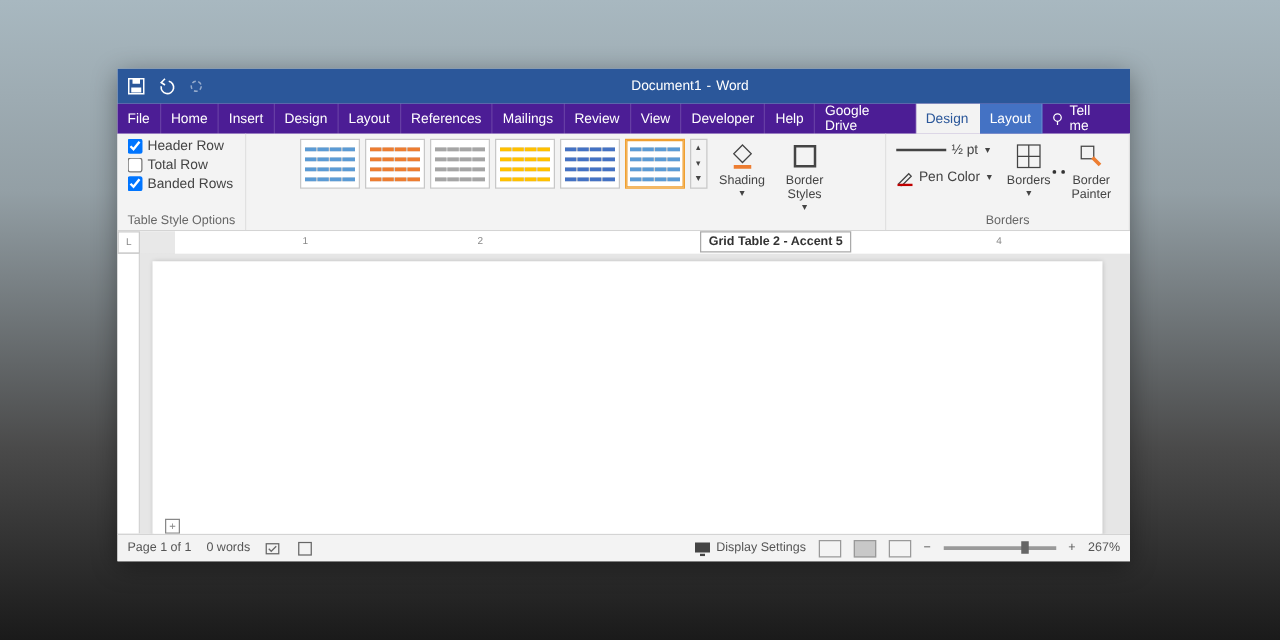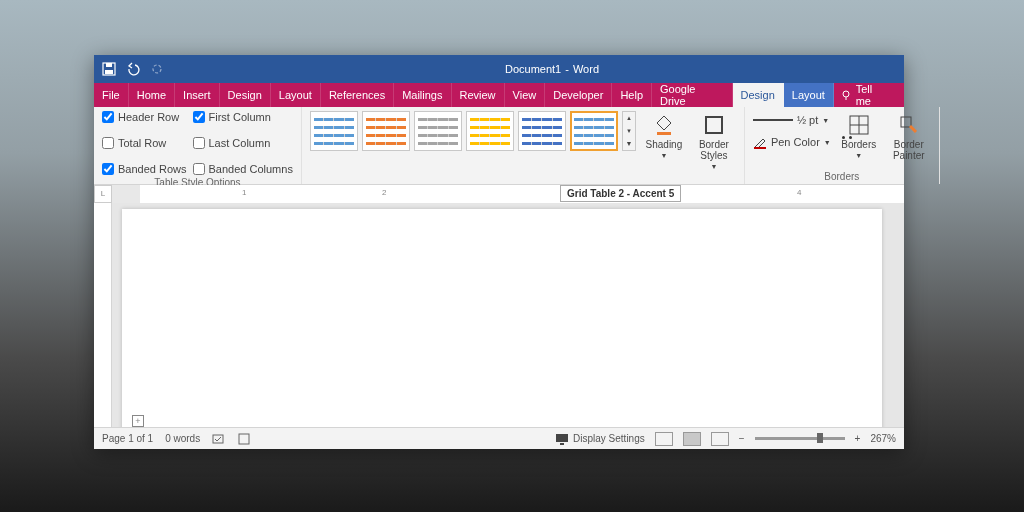--- a/index.html
+++ b/index.html
@@ -21,42 +21,42 @@
   }
   .qat { display: flex; align-items: center; gap: 10px; padding: 0 8px; }
   .qat-icon { width: 14px; height: 14px; display: inline-flex; align-items: center; justify-content: center; }
   .title-center { flex: 1; text-align: center; display:flex; align-items:center; justify-content:center; gap:4px;}
   .title-right { display: flex; align-items: center; gap: 0; }
   .tabletools { background: #4472c4; padding: 0 6px; height:28px; display:flex; align-items:center; font-size:10px; }
   .username { padding: 0 8px; }
   .win-btn { width: 34px; height: 28px; display: flex; align-items: center; justify-content: center; }
   
   .tabs {
-    height: 24px; background: #be185d; color: #fff; display: flex; align-items: stretch;
+    height: 24px; background: #4c1d95; color: #fff; display: flex; align-items: stretch;
     font-size: 11px;
   }
   .tab { padding: 0 8px; display: flex; align-items: center; cursor: pointer; border-right: 1px solid rgba(255,255,255,0.15);}
   .tab.active { background: #f3f3f3; color: #2b579a; }
   .tab.context { background: #4472c4; }
   .tab.context.active { background: #f3f3f3; color:#2b579a; }
   .tabs-right { margin-left: auto; display: flex; gap: 6px; padding-right: 8px; flex-direction: column; }
   .tellme { display:flex; align-items:center; gap:4px; padding:0 6px;}
   .share { display:flex; align-items:center; gap:4px; padding:0 6px;}
   .smiley { width:18px; height:18px; background:#ffc83d; border-radius:50%; margin-left:4px; position:relative;}
   .smiley::before{content:"";position:absolute;width:3px;height:3px;background:#333;border-radius:50%;top:5px;left:4px;}
   .smiley::after{content:"";position:absolute;width:3px;height:3px;background:#333;border-radius:50%;top:5px;right:4px;}
   
   .ribbon {
     height: 78px; background: #f3f3f3; border-bottom: 1px solid #d4d4d4;
     display: flex; font-size: 11px; color: #444;
   }
   .group { border-right: 1px solid #e1e1e1; padding: 4px 8px 2px 8px; display:flex; flex-direction:column; }
   .group-body { flex:1; display:flex; align-items:flex-start; gap:6px; }
   .group-label { text-align:center; font-size:10px; color:#666; padding-top:2px;}
-  .chk-col { display:flex; flex-direction:column; gap:14px; }
+  .chk-col { display:flex; flex-direction:column; gap:3px; }
   .chk { display:flex; align-items:center; gap:4px; white-space:nowrap; }
   .chk input { width:12px; height:12px; }
   .styles-gallery { display:flex; gap:4px; align-items:center; }
   .style-thumb { width:48px; height:40px; background:#fff; border:1px solid #c8c8c8; display:flex; flex-direction:column; justify-content:space-around; padding:3px; }
   .style-thumb.sel { border:1px solid #f0a030; box-shadow:0 0 0 1px #f0a030 inset; }
   .style-thumb .r { height:3px; background:#d0d0d0; display:flex; gap:1px;}
   .style-thumb .r span{flex:1;}
   .style-thumb.blue .r span{background:#5b9bd5;}
   .style-thumb.orange .r span{background:#ed7d31;}
   .style-thumb.gray .r span{background:#a5a5a5;}
@@ -166,34 +166,20 @@
             </label>
           <label class="chk">
               <input type="checkbox" style="">
               <span>Total Row</span>
             </label>
           <label class="chk">
               <input type="checkbox" checked="" style="">
               <span>Banded Rows</span>
             </label>
         </div>
-        <div class="chk-col">
-          <label class="chk">
-              <input type="checkbox" checked="" style="">
-              <span>First Column</span>
-            </label>
-          <label class="chk">
-              <input type="checkbox" style="">
-              <span>Last Column</span>
-            </label>
-          <label class="chk">
-              <input type="checkbox" style="">
-              <span>Banded Columns</span>
-            </label>
-        </div>
       </div>
       <div class="group-label">Table Style Options</div>
     </div>
 
     <div class="group" style="flex:1">
       <div class="group-body" style="justify-content:center">
         <div class="styles-gallery">
           <div class="style-thumb blue">
               <div class="r">
                 <span></span>

